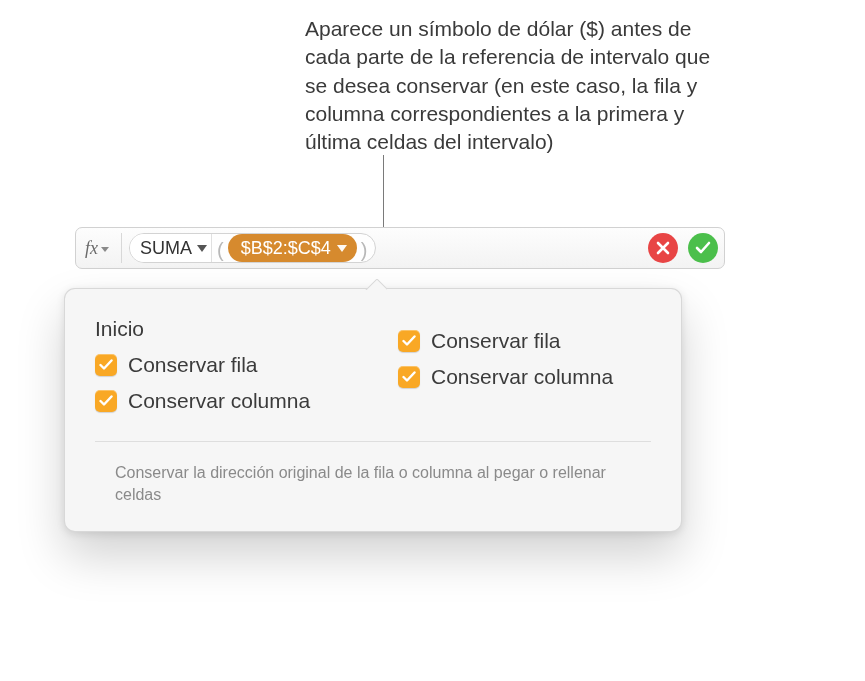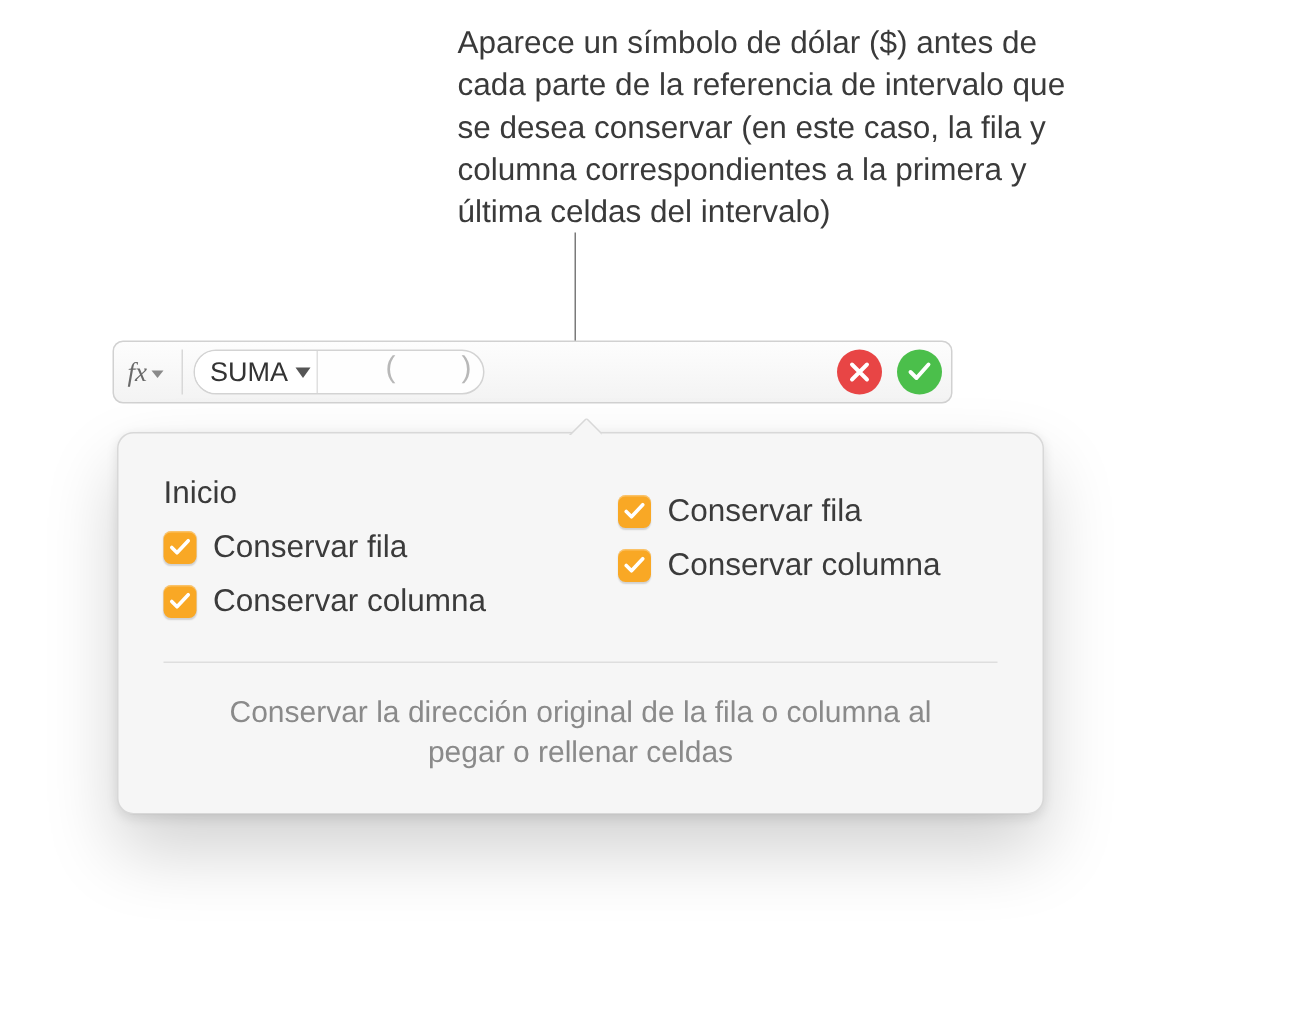--- a/index.html
+++ b/index.html
@@ -24,21 +24,21 @@
       top: 155px;
       left: 383px;
       width: 1px;
       height: 77px;
       background: #7a7a7a;
     }
     .formula-bar {
       position: absolute;
       top: 227px;
       left: 75px;
-      width: 560px;
+      width: 650px;
       height: 42px;
       background: linear-gradient(#fdfdfd, #f3f3f3);
       border: 1px solid #d1d1d1;
       border-radius: 7px;
       display: flex;
       align-items: center;
       padding: 0 6px;
       gap: 4px;
     }
     .fx-btn {
@@ -59,27 +59,26 @@
       margin-top: 3px;
     }
     .fx-divider {
       width: 1px;
       height: 30px;
       background: #d8d8d8;
       margin: 0 3px;
     }
     .token-wrap {
       display: flex;
-      align-items: flex-start;
+      align-items: flex-end;
       height: 30px;
       border: 1px solid #d3d3d3;
       border-radius: 15px;
       background: #fefefe;
       overflow: hidden;
-      gap: 40px;
     }
     .token-label {
       background: #ffffff;
       color: #333;
       font-size: 18px;
       padding: 0 4px 0 10px;
       height: 100%;
       display: flex;
       align-items: center;
       gap: 2px;
@@ -127,21 +126,21 @@
       justify-content: center;
       margin-left: 6px;
     }
     .action-btn.cancel { background: #e84545; }
     .action-btn.confirm { background: #4bbf4b; }
     .action-icon { color: #fff; stroke: #fff; }
     .spacer { flex: 1; }
     .popover {
       position: absolute;
       top: 288px;
-      left: 78px;
+      left: 64px;
       width: 618px;
       background: #f6f6f6;
       border: 1px solid rgba(0,0,0,0.12);
       border-radius: 11px;
       box-shadow: 0 24px 48px rgba(0,0,0,0.18), 0 2px 8px rgba(0,0,0,0.10);
       padding: 28px 30px 26px;
     }
     .popover-arrow {
       position: absolute;
       top: -10px;
@@ -191,22 +190,21 @@
     .check-label {
       font-size: 21px;
       color: #3b3b3b;
     }
     .hr {
       height: 1px;
       background: #dedede;
       margin: 18px 0 20px;
     }
     .popover-desc {
-      text-align: center;
-      font-size: 20px;
+      font-size: 16px;
       color: #8a8a8a;
       line-height: 1.35;
       padding: 0 20px;
     }
   </style>
 </head>
 <body>
 
 <div class="callout-text">Aparece un símbolo de dólar ($) antes de cada parte de la referencia de intervalo que se desea conservar (en este caso, la fila y columna correspondientes a la primera y última celdas del intervalo)</div>
 <div class="callout-line"></div>
@@ -217,20 +215,24 @@
     <span class="fx-caret"></span>
   </div>
   <div class="fx-divider"></div>
 
   <div class="token-wrap">
     <div class="token-label">
       <span>SUMA</span>
       <span class="token-label-caret"></span>
     </div>
     <span class="token-paren">(</span>
+    <span class="range-pill">
+      <span>$B$2:$C$4</span>
+      <span class="range-caret"></span>
+    </span>
     <span class="token-paren right">)</span>
   </div>
 
   <div class="spacer"></div>
 
   <div class="action-btn cancel">
     <svg class="action-icon" width="14" height="14" viewBox="0 0 14 14">
       <path d="M2 2 L12 12 M12 2 L2 12" stroke="#fff" stroke-width="2.6" stroke-linecap="round" fill="none"></path>
     </svg>
   </div>

